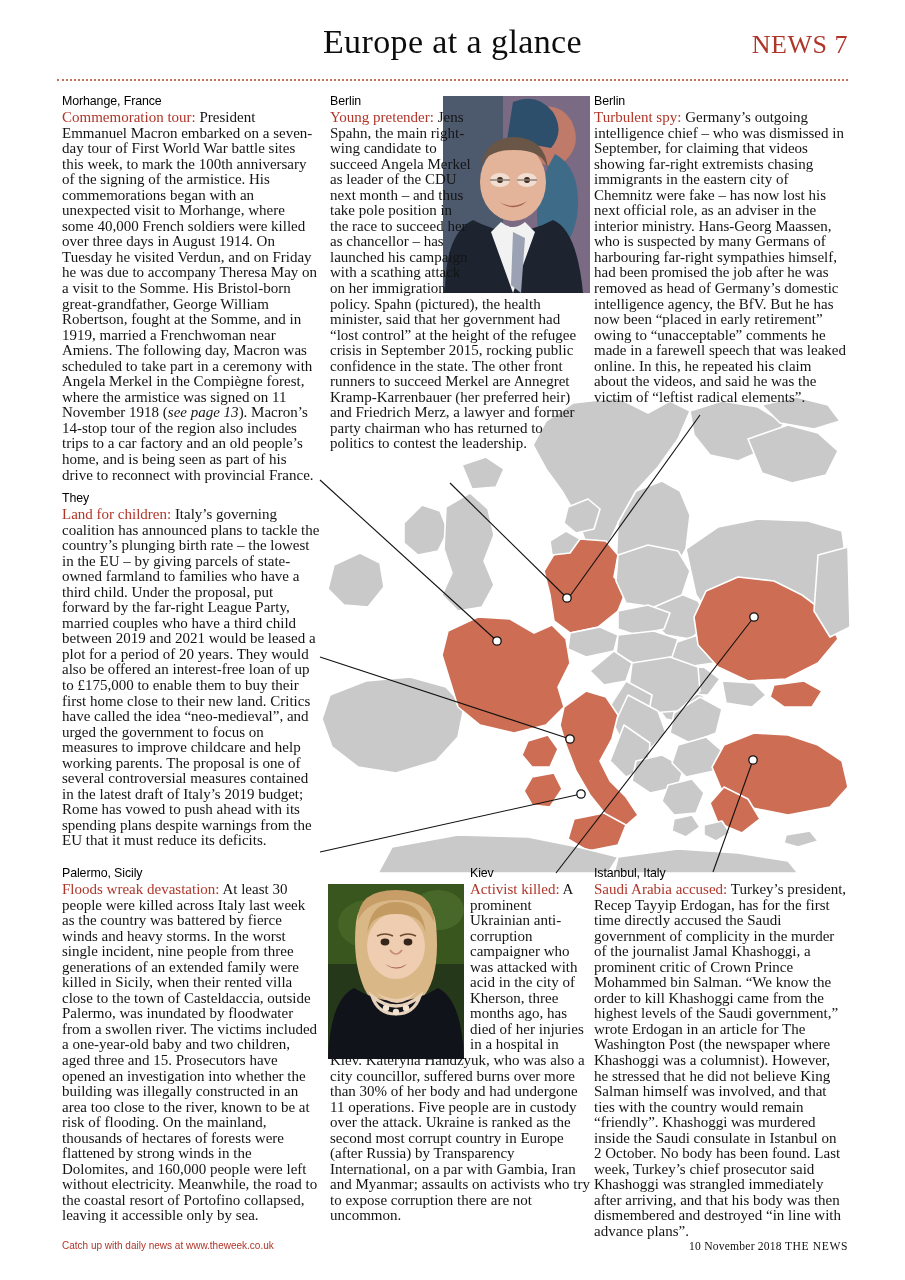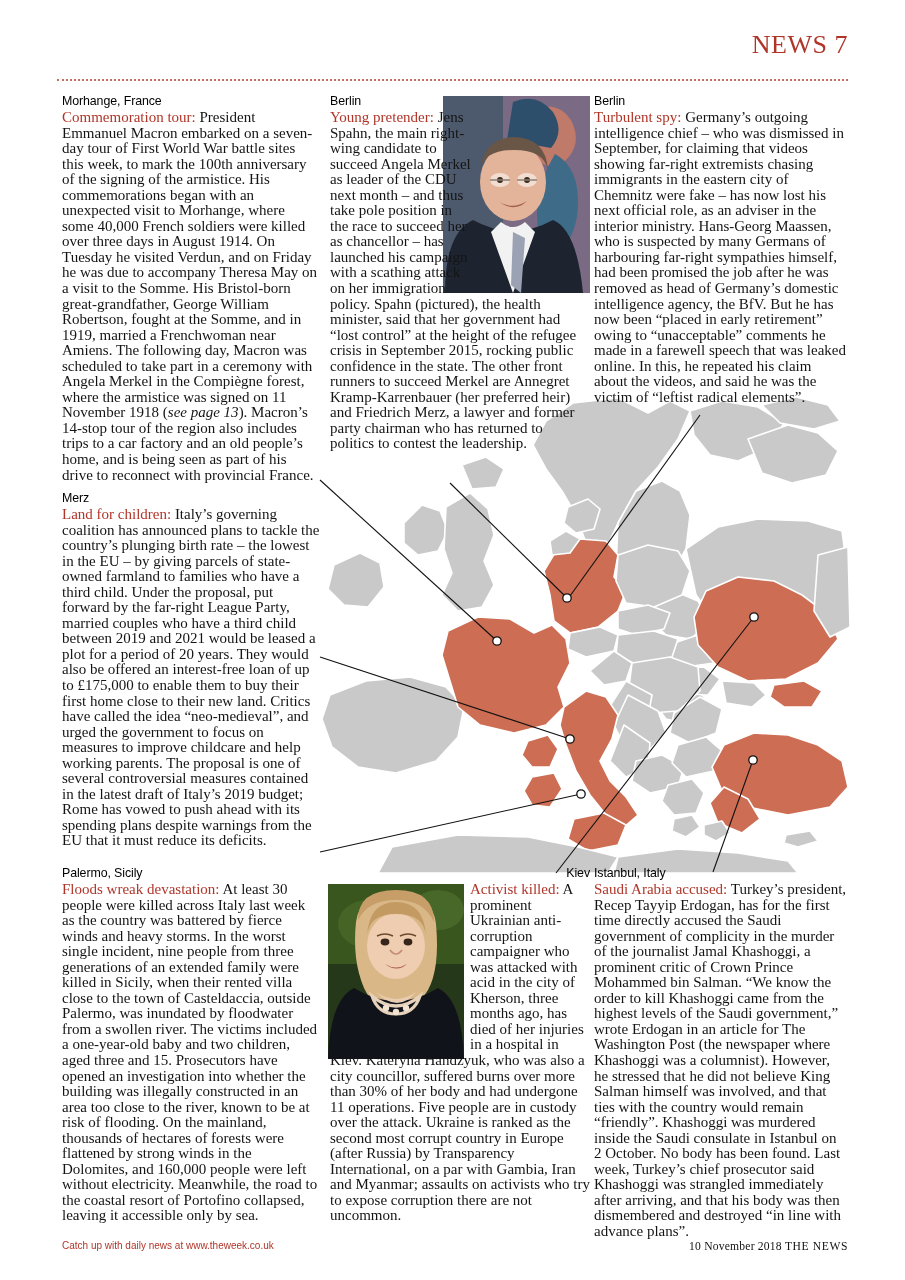--- a/index.html
+++ b/index.html
@@ -248,20 +248,21 @@
       <circle cx="497" cy="641" r="4.2"></circle>
       <circle cx="567" cy="598" r="4.2"></circle>
       <circle cx="570" cy="739" r="4.2"></circle>
       <circle cx="581" cy="794" r="4.2"></circle>
       <circle cx="754" cy="617" r="4.2"></circle>
       <circle cx="753" cy="760" r="4.2"></circle>
     </g>
   </svg>
 
   <div class="masthead">
+    <div class="masthead-title">Europe at a glance</div>
     <div class="masthead-section">NEWS 7</div>
   </div>
   <div class="rule-dotted"></div>
 
   <div class="photo photo-spahn">
     <svg width="147" height="197" viewBox="0 0 147 197">
       <rect width="147" height="197" fill="#6c5d78"></rect>
       <path d="M0,0 H60 V197 H0 Z" fill="#4d5a6e"></path>
       <path d="M60,0 H147 V197 H60 Z" fill="#7b6a84"></path>
       <path d="M95,12 q22,-6 34,14 q10,22 -6,38 q-20,14 -34,-6 q-10,-26 6,-46 Z" fill="#c07a6a"></path>
@@ -305,38 +306,38 @@
       <circle cx="78" cy="124" r="3.2" fill="#f2e2d0"></circle>
     </svg>
   </div>
 
   <div class="col col-1" style="top:94px;">
     <div class="kicker">Morhange, France</div>
     <p class="body-text"><span class="lede">Commemoration tour:</span><span> President Emmanuel Macron embarked on a seven-day tour of First World War battle sites this week, to mark the 100th anniversary of the signing of the armistice. His commemorations began with an unexpected visit to Morhange, where some 40,000 French soldiers were killed over three days in August 1914. On Tuesday he visited Verdun, and on Friday he was due to accompany Theresa May on a visit to the Somme. His Bristol-born great-grandfather, George William Robertson, fought at the Somme, and in 1919, married a Frenchwoman near Amiens. The following day, Macron was scheduled to take part in a ceremony with Angela Merkel in the Compiègne forest, where the armistice was signed on 11 November 1918 (</span><em>see page 13</em><span>). Macron’s 14-stop tour of the region also includes trips to a car factory and an old people’s home, and is being seen as part of his drive to reconnect with provincial France.</span></p>
   </div>
 
   <div class="col col-1" style="top:491px;">
-    <div class="kicker">Merz</div>
+    <div class="kicker">They</div>
     <p class="body-text"><span class="lede">Land for children:</span><span> Italy’s governing coalition has announced plans to tackle the country’s plunging birth rate – the lowest in the EU – by giving parcels of state-owned farmland to families who have a third child. Under the proposal, put forward by the far-right League Party, married couples who have a third child between 2019 and 2021 would be leased a plot for a period of 20 years. They would also be offered an interest-free loan of up to £175,000 to enable them to buy their first home close to their new land. Critics have called the idea “neo-medieval”, and urged the government to focus on measures to improve childcare and help working parents. The proposal is one of several controversial measures contained in the latest draft of Italy’s 2019 budget; Rome has vowed to push ahead with its spending plans despite warnings from the EU that it must reduce its deficits.</span></p>
   </div>
 
   <div class="col col-1" style="top:866px;">
     <div class="kicker">Palermo, Sicily</div>
     <p class="body-text"><span class="lede">Floods wreak devastation:</span><span> At least 30 people were killed across Italy last week as the country was battered by fierce winds and heavy storms. In the worst single incident, nine people from three generations of an extended family were killed in Sicily, when their rented villa close to the town of Casteldaccia, outside Palermo, was inundated by floodwater from a swollen river. The victims included a one-year-old baby and two children, aged three and 15. Prosecutors have opened an investigation into whether the building was illegally constructed in an area too close to the river, known to be at risk of flooding. On the mainland, thousands of hectares of forests were flattened by strong winds in the Dolomites, and 160,000 people were left without electricity. Meanwhile, the road to the coastal resort of Portofino collapsed, leaving it accessible only by sea.</span></p>
   </div>
 
   <div class="col col-2 flowblock" style="top:94px;">
     <div class="wrap-right-top"></div>
     <div class="kicker">Berlin</div>
     <p class="body-text"><span class="lede">Young pretender:</span><span> Jens Spahn, the main right-wing candidate to succeed Angela Merkel as leader of the CDU next month – and thus take pole position in the race to succeed her as chancellor – has launched his campaign with a scathing attack on her immigration policy. Spahn (pictured), the health minister, said that her government had “lost control” at the height of the refugee crisis in September 2015, rocking public confidence in the state. The other front runners to succeed Merkel are Annegret Kramp-Karrenbauer (her preferred heir) and Friedrich Merz, a lawyer and former party chairman who has returned to politics to contest the leadership.</span></p>
   </div>
 
   <div class="col col-2 flowblock" style="top:866px;">
     <div class="wrap-left-top"></div>
-    <div class="kicker" style="margin-left:116px;text-align:right;">Kiev</div>
+    <div class="kicker" style="margin-left:116px;">Kiev</div>
     <p class="body-text"><span class="lede">Activist killed:</span><span> A prominent Ukrainian anti-corruption campaigner who was attacked with acid in the city of Kherson, three months ago, has died of her injuries in a hospital in Kiev. Kateryna Handzyuk, who was also a city councillor, suffered burns over more than 30% of her body and had undergone 11 operations. Five people are in custody over the attack. Ukraine is ranked as the second most corrupt country in Europe (after Russia) by Transparency International, on a par with Gambia, Iran and Myanmar; assaults on activists who try to expose corruption there are not uncommon.</span></p>
   </div>
 
   <div class="col col-3" style="top:94px;">
     <div class="kicker">Berlin</div>
     <p class="body-text"><span class="lede">Turbulent spy:</span><span> Germany’s outgoing intelligence chief – who was dismissed in September, for claiming that videos showing far-right extremists chasing immigrants in the eastern city of Chemnitz were fake – has now lost his next official role, as an adviser in the interior ministry. Hans-Georg Maassen, who is suspected by many Germans of harbouring far-right sympathies himself, had been promised the job after he was removed as head of Germany’s domestic intelligence agency, the BfV. But he has now been “placed in early retirement” owing to “unacceptable” comments he made in a farewell speech that was leaked online. In this, he repeated his claim about the videos, and said he was the victim of “leftist radical elements”.</span></p>
   </div>
 
   <div class="col col-3" style="top:866px;">
     <div class="kicker">Istanbul, Italy</div>

